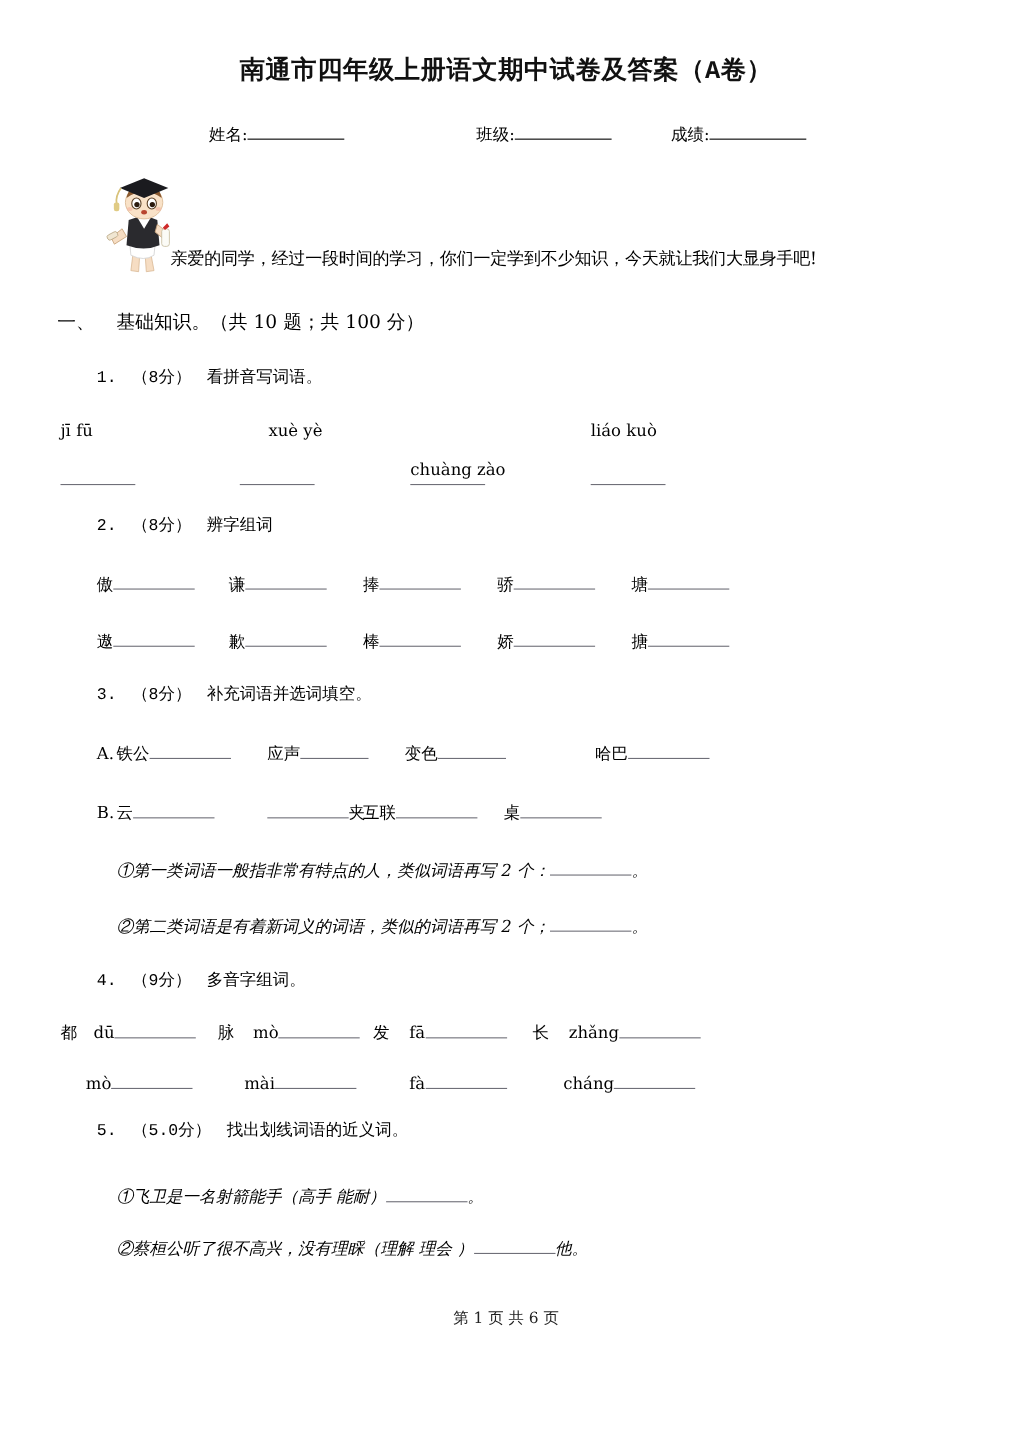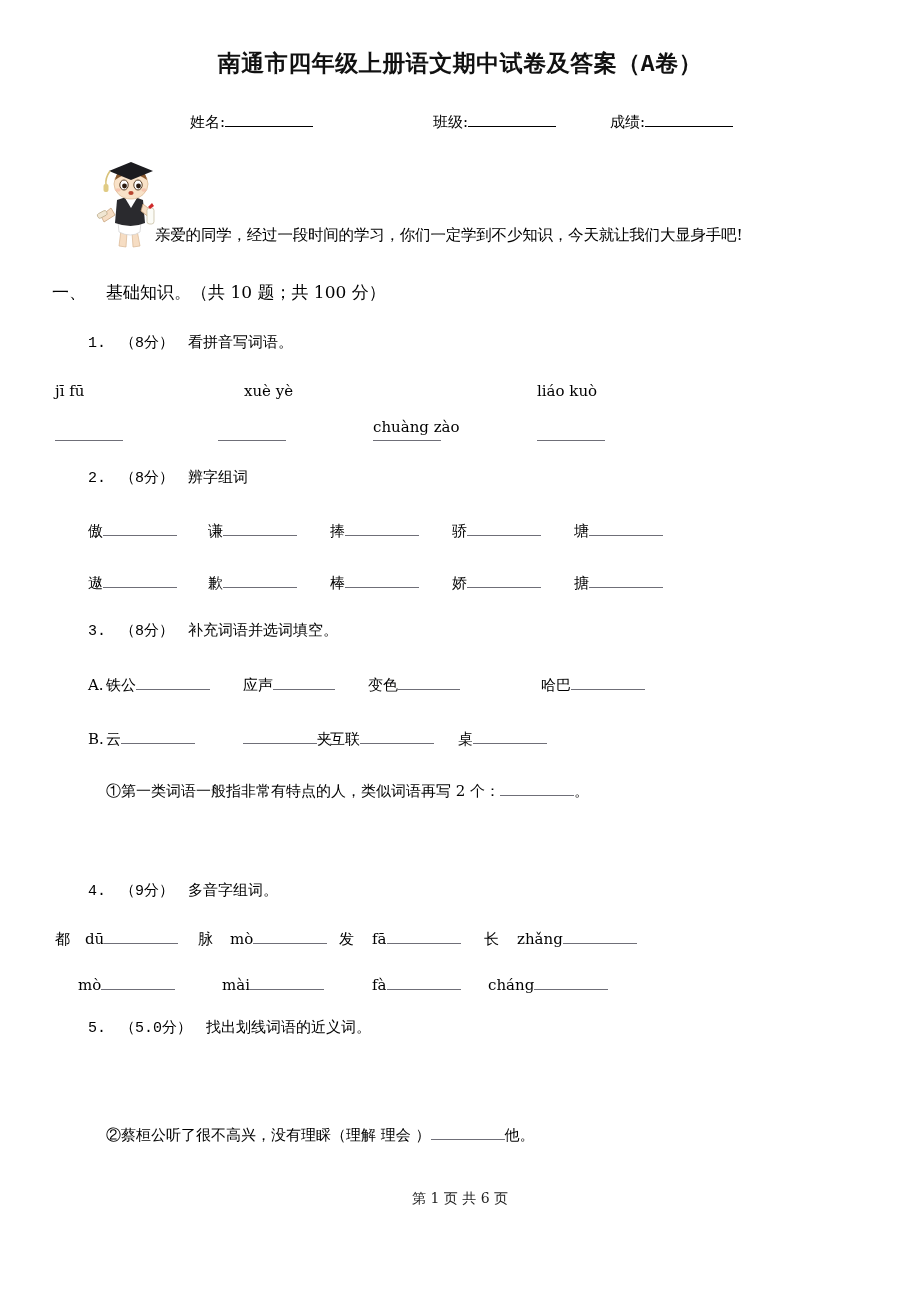--- a/index.html
+++ b/index.html
@@ -99,20 +99,21 @@
     white-space: nowrap;
   }
   .q-head .q-num { margin-right: 14px; }
   .q-head .q-pts { margin-right: 14px; }
 
   .row-abs {
     position: absolute;
     font-size: 15px;
     font-family: "DejaVu Serif", "Liberation Serif", serif;
     white-space: nowrap;
+    font-style: italic;
   }
 
   .pinyin {
     font-family: "DejaVu Sans Mono", "Liberation Mono", monospace;
     font-size: 13.5px;
   }
 
   .ul {
     display: inline-block;
     border-bottom: 1px solid #6f6f78;
@@ -261,47 +262,53 @@
     <span class="cell" style="left:106px;"><span>云</span><span class="ul blank-med"></span></span>
     <span class="cell" style="left:243px;"><span class="ul blank-med"></span><span>夹</span></span>
     <span class="cell" style="left:330px;text-align:center;"><span>互联</span><span class="ul blank-med"></span></span>
     <span class="cell" style="left:458px;"><span>桌</span><span class="ul blank-med"></span></span>
   </div>
 
   <div class="row-abs" style="top:782px; left:106px;">
     <span>①第一类词语一般指非常有特点的人，类似词语再写 2 个：</span><span class="ul blank-med"></span><span>。</span>
   </div>
 
+  <div class="row-abs" style="top:833px; left:106px;">
+    <span>②第二类词语是有着新词义的词语，类似的词语再写 2 个；</span><span class="ul blank-med"></span><span>。</span>
+  </div>
 
   <div class="q-head" style="top:881px;">
     <span class="q-num">4.</span><span class="q-pts">（9分）</span><span>多音字组词。</span>
   </div>
 
   <div class="cellrow" style="top:930px;">
     <span class="cell" style="left:55px;">都</span>
     <span class="cell pinyin" style="left:85px;text-align:center;"><span>dū</span><span class="ul blank-med"></span></span>
     <span class="cell" style="left:198px;">脉</span>
     <span class="cell pinyin" style="left:230px;"><span>mò</span><span class="ul blank-med"></span></span>
     <span class="cell" style="left:339px;">发</span>
     <span class="cell pinyin" style="left:372px;"><span>fā</span><span class="ul blank-med"></span></span>
     <span class="cell" style="left:484px;">长</span>
     <span class="cell pinyin" style="left:517px;"><span>zhǎng</span><span class="ul blank-med"></span></span>
   </div>
 
   <div class="cellrow" style="top:976px;">
     <span class="cell pinyin" style="left:78px;"><span>mò</span><span class="ul blank-med"></span></span>
     <span class="cell pinyin" style="left:222px;text-align:center;"><span>mài</span><span class="ul blank-med"></span></span>
     <span class="cell pinyin" style="left:372px;"><span>fà</span><span class="ul blank-med"></span></span>
-    <span class="cell pinyin" style="left:488px;"><span>cháng</span><span class="ul blank-med"></span></span>
+    <span class="cell pinyin" style="left:512px;"><span>cháng</span><span class="ul blank-med"></span></span>
   </div>
 
   <div class="q-head" style="top:1018px;">
     <span class="q-num">5.</span><span class="q-pts">（5.0分）</span><span>找出划线词语的近义词。</span>
   </div>
 
+  <div class="row-abs" style="top:1079px; left:106px;">
+    <span>①飞卫是一名射箭能手（高手 能耐）</span><span class="ul blank-med"></span><span>。</span>
+  </div>
 
   <div class="row-abs" style="top:1126px; left:106px;">
     <span>②蔡桓公听了很不高兴，没有理睬（理解 理会 ）</span><span class="ul blank-med"></span><span>他。</span>
   </div>
 
   <div class="footer">第 1 页 共 6 页</div>
 
 </div>
 
 </body></html>

